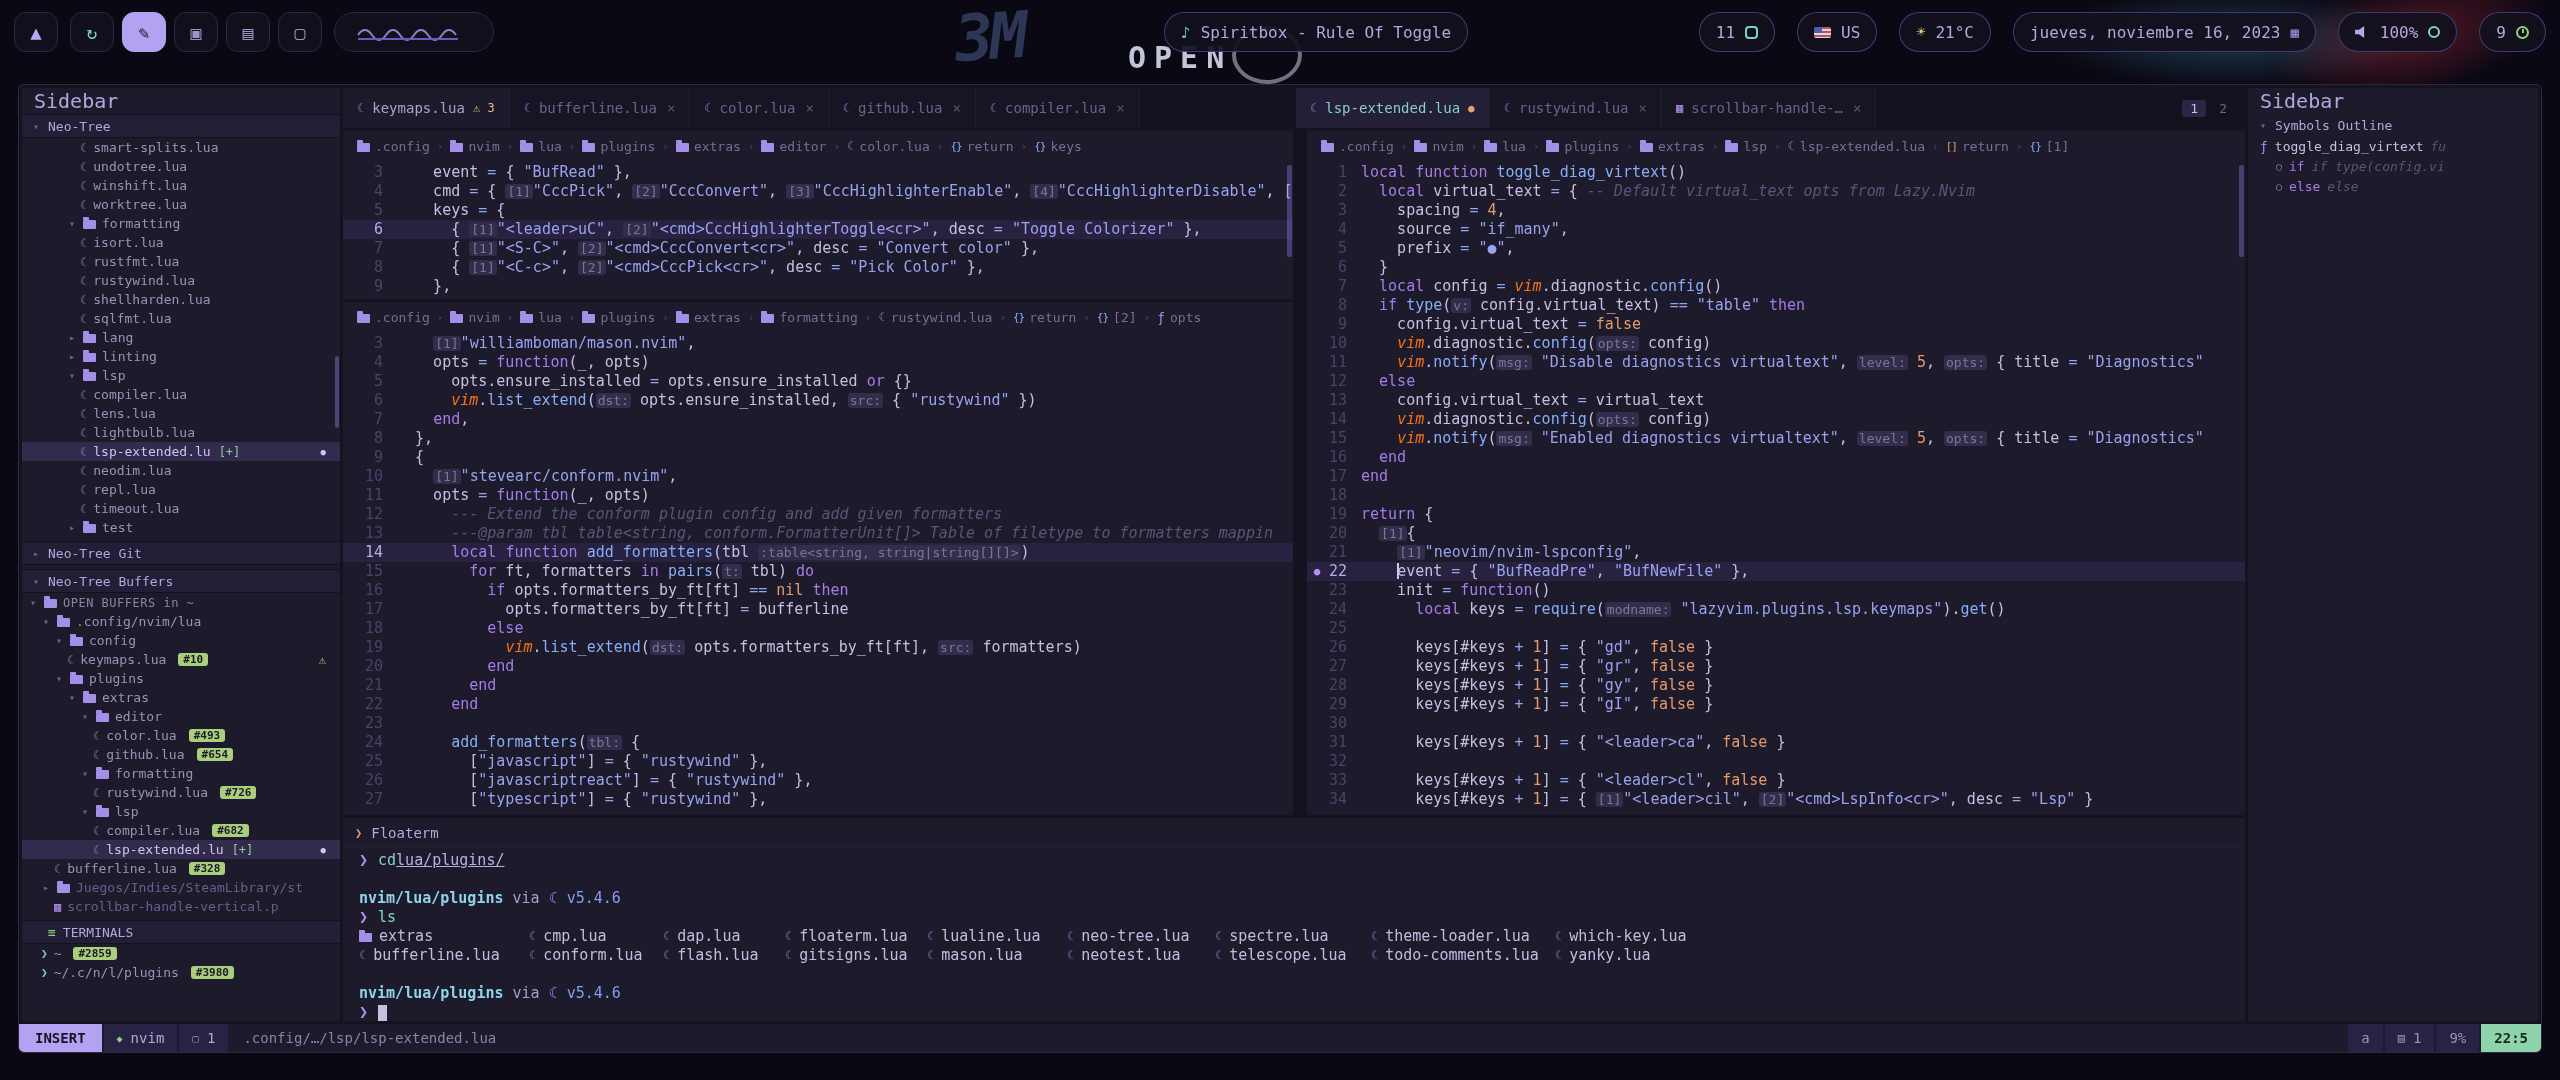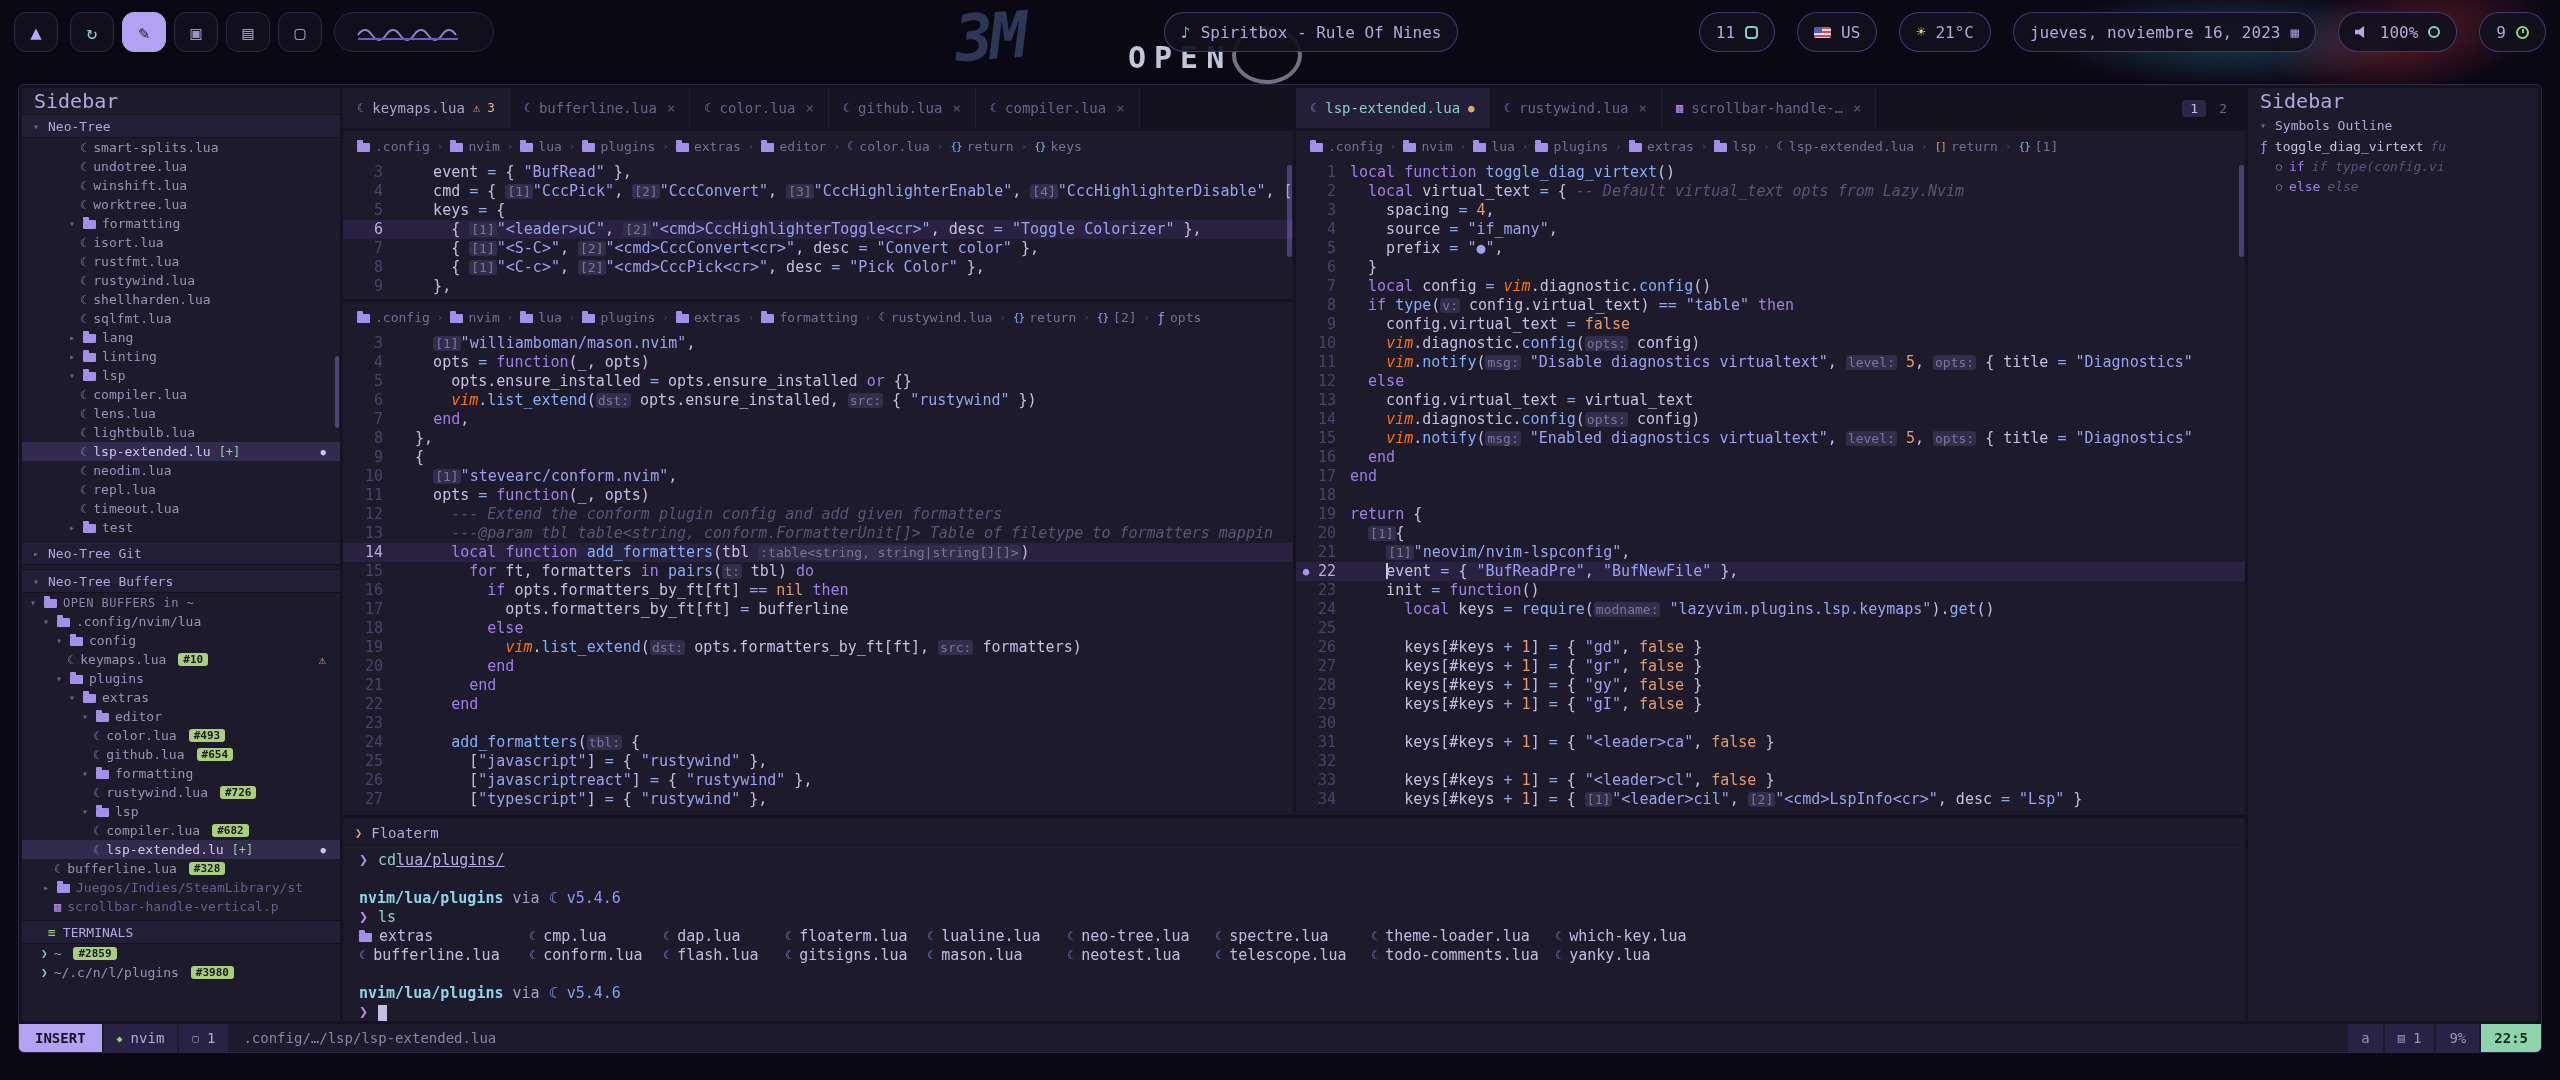--- a/index.html
+++ b/index.html
@@ -82,21 +82,21 @@
   .tab{display:flex;align-items:center;gap:8px;padding:0 14px;border-right:1px solid #221e35;font-size:14px;color:#6b6489;background:#171424;white-space:nowrap}
   .tab.visible{color:#aaa2cc;background:#1d1a2b}
   .tab.active{color:#87cfc4;background:#241f38}
   .tab .close{color:#5b5478;margin-left:2px}
   .tab .mod{color:#e0a565;font-size:11px}
   .tab .warnb{color:#e5c07b;font-size:12px}
   .pages{margin-left:auto;display:flex;align-items:center;padding-right:10px;gap:5px}
   .page{padding:1px 8px;border-radius:3px;color:#6b6489;font-size:13px}
   .page.on{background:#2c2646;color:#c5bdea}
 
-  .panes-row{display:flex;gap:3px;height:684px;flex:none}
+  .panes-row{display:flex;gap:14px;height:684px;flex:none}
   .col-left{width:950px;flex:none;display:flex;flex-direction:column;gap:3px}
   .col-right{flex:1;display:flex;flex-direction:column;min-width:0}
   .pane{background:#1d1a2b;display:flex;flex-direction:column;overflow:hidden;position:relative}
   .pane.p1{flex:0 0 168px}
   .pane.grow{flex:1}
   .crumb{height:30px;display:flex;align-items:center;gap:7px;padding:0 14px;font-size:13px;color:#766f93;flex:none;white-space:nowrap;overflow:hidden}
   .crumb .sep{color:#4c4668;font-size:11px}
   .crumb .cseg{display:flex;align-items:center;gap:5px}
   .code{flex:1;font-size:15px;line-height:19px;overflow:hidden;padding-top:2px}
   .code-line{display:flex;height:19px;white-space:pre}
@@ -170,21 +170,21 @@
       <div class="tb-btn ">▢</div>
     </div>
   <div class="tb-scribble">
     <svg width="120" height="20" viewBox="0 0 120 20">
       <path d="M4 13 q7 -10 14 0 t14 0 t14 0 t14 0 t14 0 t14 0 t14 0" stroke="#8f82c9" stroke-width="2" fill="none"></path>
       <path d="M4 17 h100" stroke="#6a5bbf" stroke-width="2" fill="none"></path>
     </svg>
   </div>
   <div class="pill tb-music">
     <span class="note">♪</span>
-    <span>Spiritbox - Rule Of Nines</span>
+    <span>Spiritbox - Rule Of Toggle</span>
   </div>
   <div class="tb-pills">
       <div class="pill">
         <span class="pill-label">11</span>
         <span class="ic ic-pkg"></span>
       </div>
       <div class="pill">
         <span class="ic ic-flag"></span>
         <span class="pill-label">US</span>
       </div>

